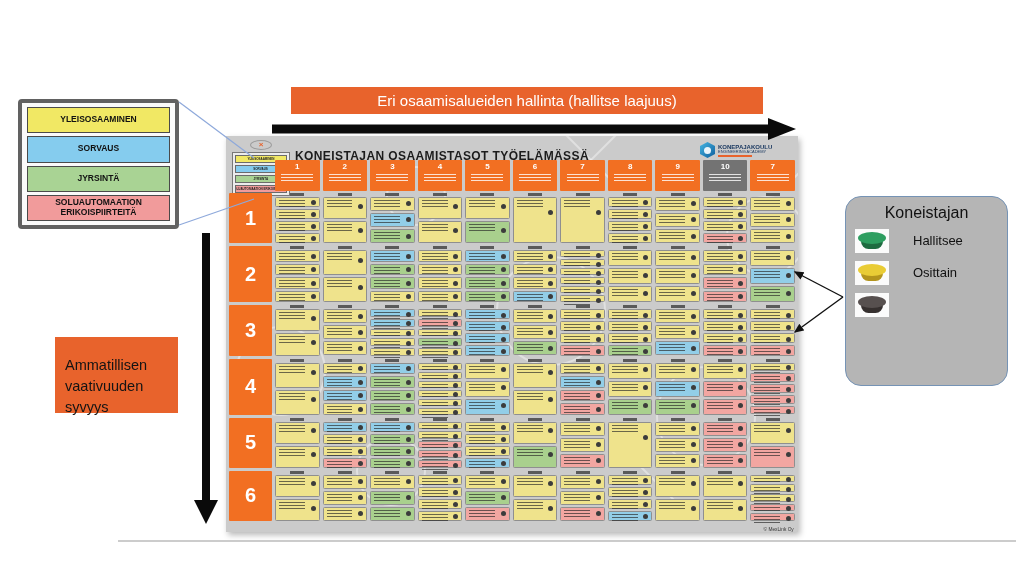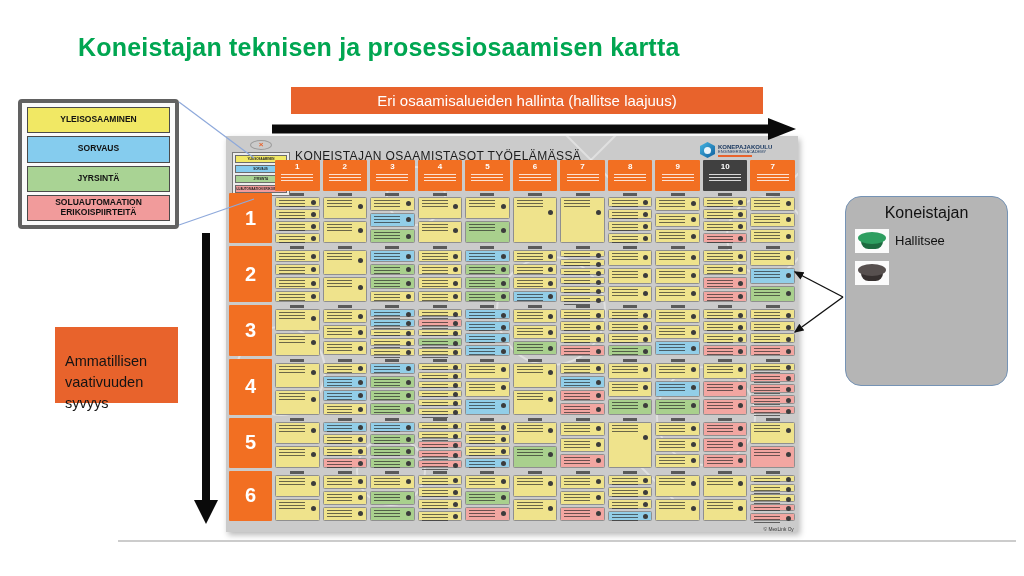--- a/index.html
+++ b/index.html
@@ -12,37 +12,37 @@
 
   .banner { position:absolute; left:291px; top:87px; width:472px; height:27px; background:#E8632C;
             color:#fff; font-size:15px; display:flex; align-items:center; justify-content:center; }
 
   
   .legend-box { position:absolute; left:18px; top:99px; width:161px; height:130px; background:#fafafa;
                 border:4px solid #616161; border-radius:4px; padding:4px 5px; display:flex; flex-direction:column; gap:3px; }
   .legend-row { flex:1; border:1px solid #4a4a4a; display:flex; align-items:center; justify-content:center;
                 text-align:center; font-size:8.5px; font-weight:bold; color:#111; line-height:1.15; padding:1px 2px; }
 
-  .depth-box { position:absolute; left:55px; top:327px; width:123px; height:76px; background:#E8632C;
-               color:#141414; font-size:14.5px; line-height:1.45; padding:24px 6px 0 10px; }
+  .depth-box { position:absolute; left:55px; top:337px; width:123px; height:76px; background:#E8632C;
+               color:#141414; font-size:14.5px; line-height:1.45; padding:18px 6px 0 10px; }
 
   
   .poster { position:absolute; left:226px; top:136px; width:572px; height:396px; background:#cbcbcb;
             box-shadow:2px 3px 6px rgba(0,0,0,.28); overflow:hidden; }
   .tex { position:absolute; border:2px solid rgba(255,255,255,.4); border-radius:50%; pointer-events:none; }
   .texline { position:absolute; background:rgba(255,255,255,.4); height:2px; pointer-events:none; }
 
   .mini-logo { position:absolute; left:24px; top:4px; width:22px; height:10px; border:1px solid #9a9a9a; border-radius:50%;
                display:flex; align-items:center; justify-content:center; color:#E8632C; font-size:8px; font-weight:bold; line-height:1; }
   .mini-legend { position:absolute; left:6px; top:16px; width:58px; background:#ececec; border:1px solid #787878;
                  padding:2px; display:flex; flex-direction:column; gap:2px; }
   .mini-row { height:8px; border:1px solid #6b6b6b; display:flex; align-items:center; justify-content:center; overflow:hidden; }
   .mini-row span { font-size:6px; font-weight:bold; color:#222; transform:scale(.5); white-space:nowrap; }
 
-  .poster-title { position:absolute; left:69px; top:13px; font-size:12px; font-weight:normal; color:#1c1c1c; letter-spacing:0.4px; }
+  .poster-title { position:absolute; left:69px; top:13px; font-size:12px; font-weight:bold; color:#1c1c1c; letter-spacing:0.4px; }
 
   .kpk { position:absolute; right:7px; top:6px; display:flex; align-items:center; gap:3px; }
   .hex { width:15px; height:16px; background:linear-gradient(135deg,#45b5e2,#0f5f9e);
          clip-path:polygon(50% 0,100% 25%,100% 75%,50% 100%,0 75%,0 25%); position:relative; }
   .hex::after { content:''; position:absolute; left:4px; top:5px; width:7px; height:7px; background:#eaf4fb; border-radius:50%; }
   .kpk-lines { display:flex; flex-direction:column; }
   .kpk-main { font-size:6px; font-weight:bold; color:#16355e; letter-spacing:0; white-space:nowrap; }
   .kpk-sub { font-size:6px; color:#16355e; transform:scale(.66); transform-origin:left top; white-space:nowrap; }
   .kpk-bar { width:34px; height:2px; background:#E8632C; margin-top:-1px; }
 
@@ -62,21 +62,21 @@
   .card .txt { position:absolute; left:3px; top:2px; right:32%; height:8px;
                background:repeating-linear-gradient(rgba(35,35,35,.65) 0 1px, transparent 1px 3px); }
   .card .dot { position:absolute; right:3px; top:28%; width:5px; height:5px; border-radius:50%; background:#3c3c3c; }
 
   .copyright { position:absolute; right:4px; bottom:0; font-size:6px; color:#333; transform:scale(.8); transform-origin:right bottom; }
 
   
   .assess { position:absolute; left:845px; top:196px; width:163px; height:190px; background:#b5b5b5;
             border:1.5px solid #7593b5; border-radius:16px; padding:7px 9px 4px 9px; }
   .assess-title { text-align:center; font-size:16px; color:#111; margin-bottom:7px; }
-  .assess-item { display:flex; align-items:center; gap:6px; margin-bottom:8px; }
+  .assess-item { display:flex; align-items:center; gap:24px; margin-bottom:8px; }
   .magnet { width:34px; height:24px; background:#fbfbfb; display:flex; align-items:center; justify-content:center; flex:0 0 auto; }
   .puck { position:relative; width:28px; height:18px; }
   .puck .side { position:absolute; left:3px; top:7px; width:22px; height:10px; border-radius:3px 3px 9px 9px; }
   .puck .ptop { position:absolute; left:0; top:0; width:28px; height:12px; border-radius:50%; }
   .assess-label { font-size:13px; color:#111; line-height:1.2; }
 
   
   .mexlink { position:absolute; left:14px; top:511px; width:104px; height:58px; }
   .mex-circle { position:absolute; left:21px; top:2px; width:51px; height:51px; border:2.5px solid #8e8e8e; border-radius:50%; }
   .mex-text { position:absolute; top:19px; font-size:15px; font-weight:bold; color:#4e4e4e; letter-spacing:0.5px; }
@@ -86,21 +86,20 @@
   .rot45 { transform:rotate(45deg); }
   .rot-45 { transform:rotate(-45deg); }
 
   .overlay { position:absolute; inset:0; pointer-events:none; z-index:6; }
 </style>
 </head>
 <body>
 
 <div class="slide">
 
-  <div class="title">Koneistajan teknisen ja prosessiosaamisen kartta</div>
 
   <div class="banner">Eri osaamisalueiden hallinta (hallitse laajuus)</div>
 
   <div class="legend-box" id="legend-box">
       <div class="legend-row" style="background: rgb(241, 232, 100);">YLEISOSAAMINEN</div>
       <div class="legend-row" style="background: rgb(133, 204, 238);">SORVAUS</div>
       <div class="legend-row" style="background: rgb(169, 211, 148);">JYRSINTÄ</div>
       <div class="legend-row" style="background: rgb(241, 155, 155);">SOLUAUTOMAATION ERIKOISPIIRTEITÄ</div>
     </div>
 
@@ -176,21 +175,21 @@
           <div class="cap"></div>
         </div>
         <div class="col-h" style="background: rgb(242, 111, 34);">
           <span class="num">8</span>
           <div class="cap"></div>
         </div>
         <div class="col-h" style="background: rgb(242, 111, 34);">
           <span class="num">9</span>
           <div class="cap"></div>
         </div>
-        <div class="col-h" style="background: #404040; text-align: right;">
+        <div class="col-h" style="background: #737373; text-align: right;">
           <span class="num">10</span>
           <div class="cap"></div>
         </div>
         <div class="col-h" style="background: rgb(242, 111, 34);">
           <span class="num">7</span>
           <div class="cap"></div>
         </div>
       </div>
     <div class="grid" id="grid">
         <div class="g-row">
@@ -1220,20 +1219,29 @@
             <div class="puck">
               <div class="side" style="background: rgb(30, 107, 64);"></div>
               <div class="ptop" style="background: rgb(46, 158, 96);"></div>
             </div>
           </div>
           <div class="assess-label">Hallitsee</div>
         </div>
         <div class="assess-item">
           <div class="magnet">
             <div class="puck">
+              <div class="side" style="background: rgb(179, 148, 28);"></div>
+              <div class="ptop" style="background: rgb(233, 204, 53);"></div>
+            </div>
+          </div>
+          <div class="assess-label">Osittain</div>
+        </div>
+        <div class="assess-item">
+          <div class="magnet">
+            <div class="puck">
               <div class="side" style="background: rgb(54, 48, 47);"></div>
               <div class="ptop" style="background: rgb(87, 80, 79);"></div>
             </div>
           </div>
         </div>
       </div>
   </div>
 
 
   <svg class="overlay" width="1024" height="576" viewBox="0 0 1024 576">

